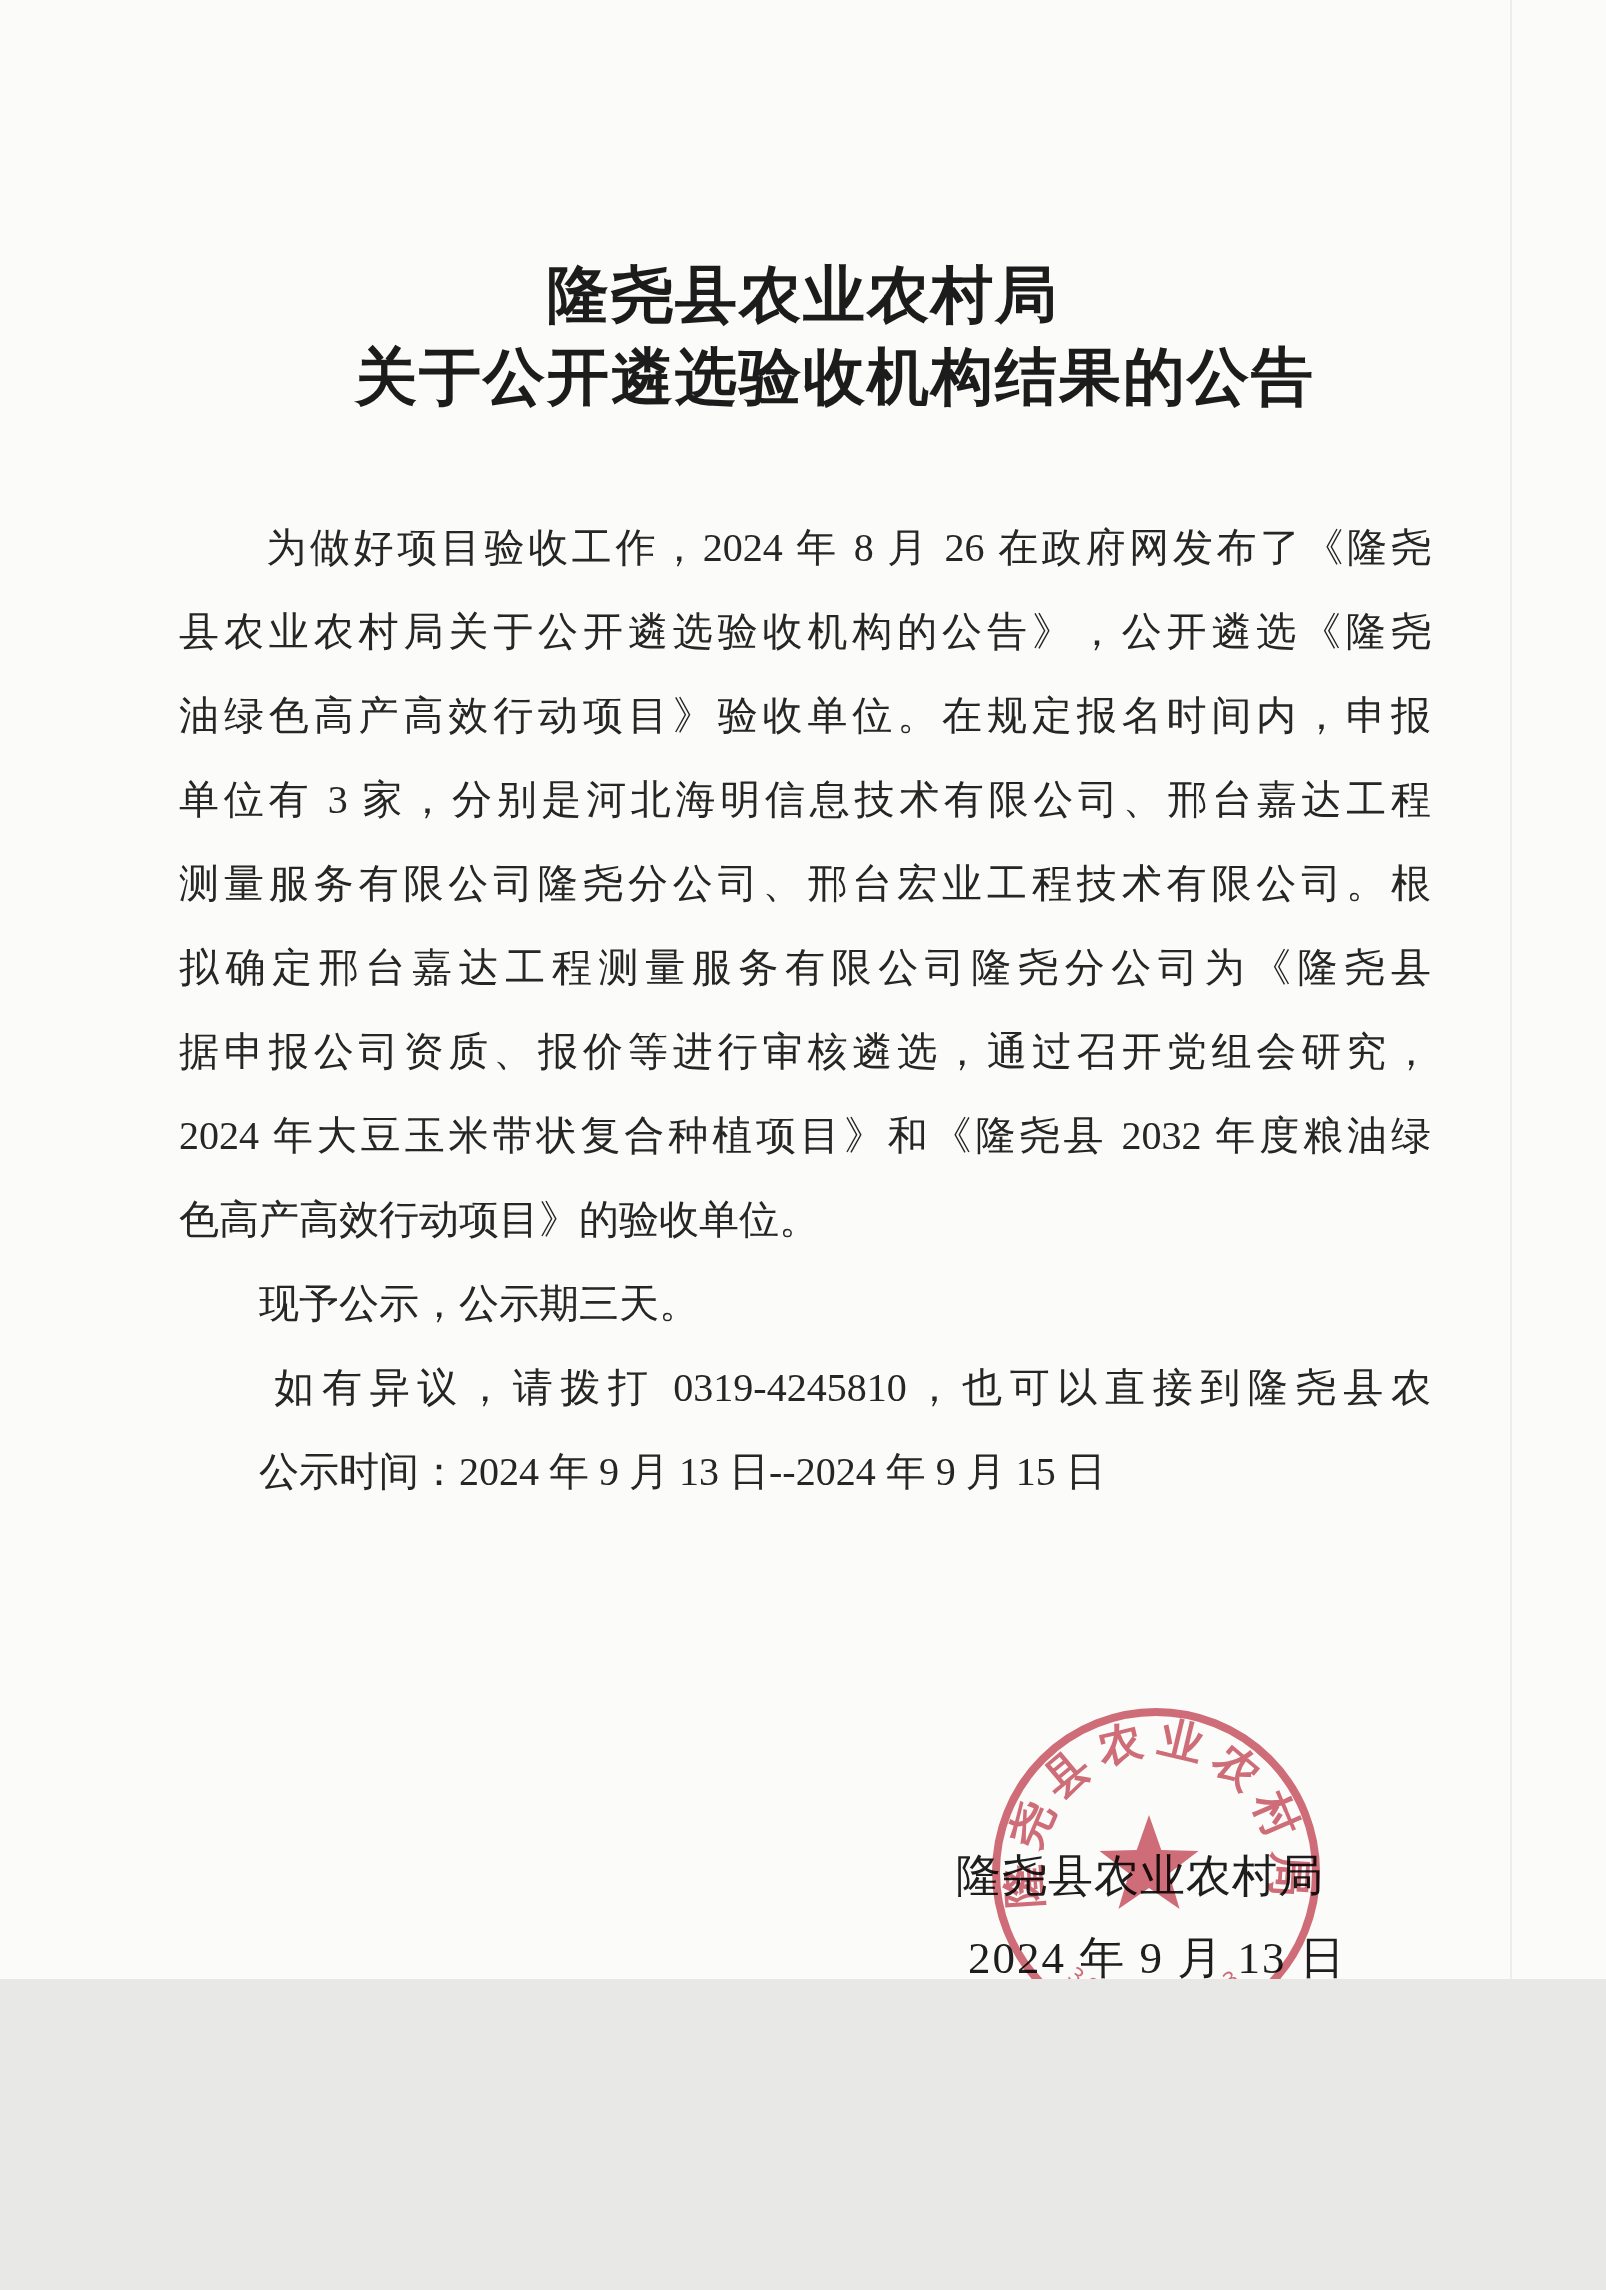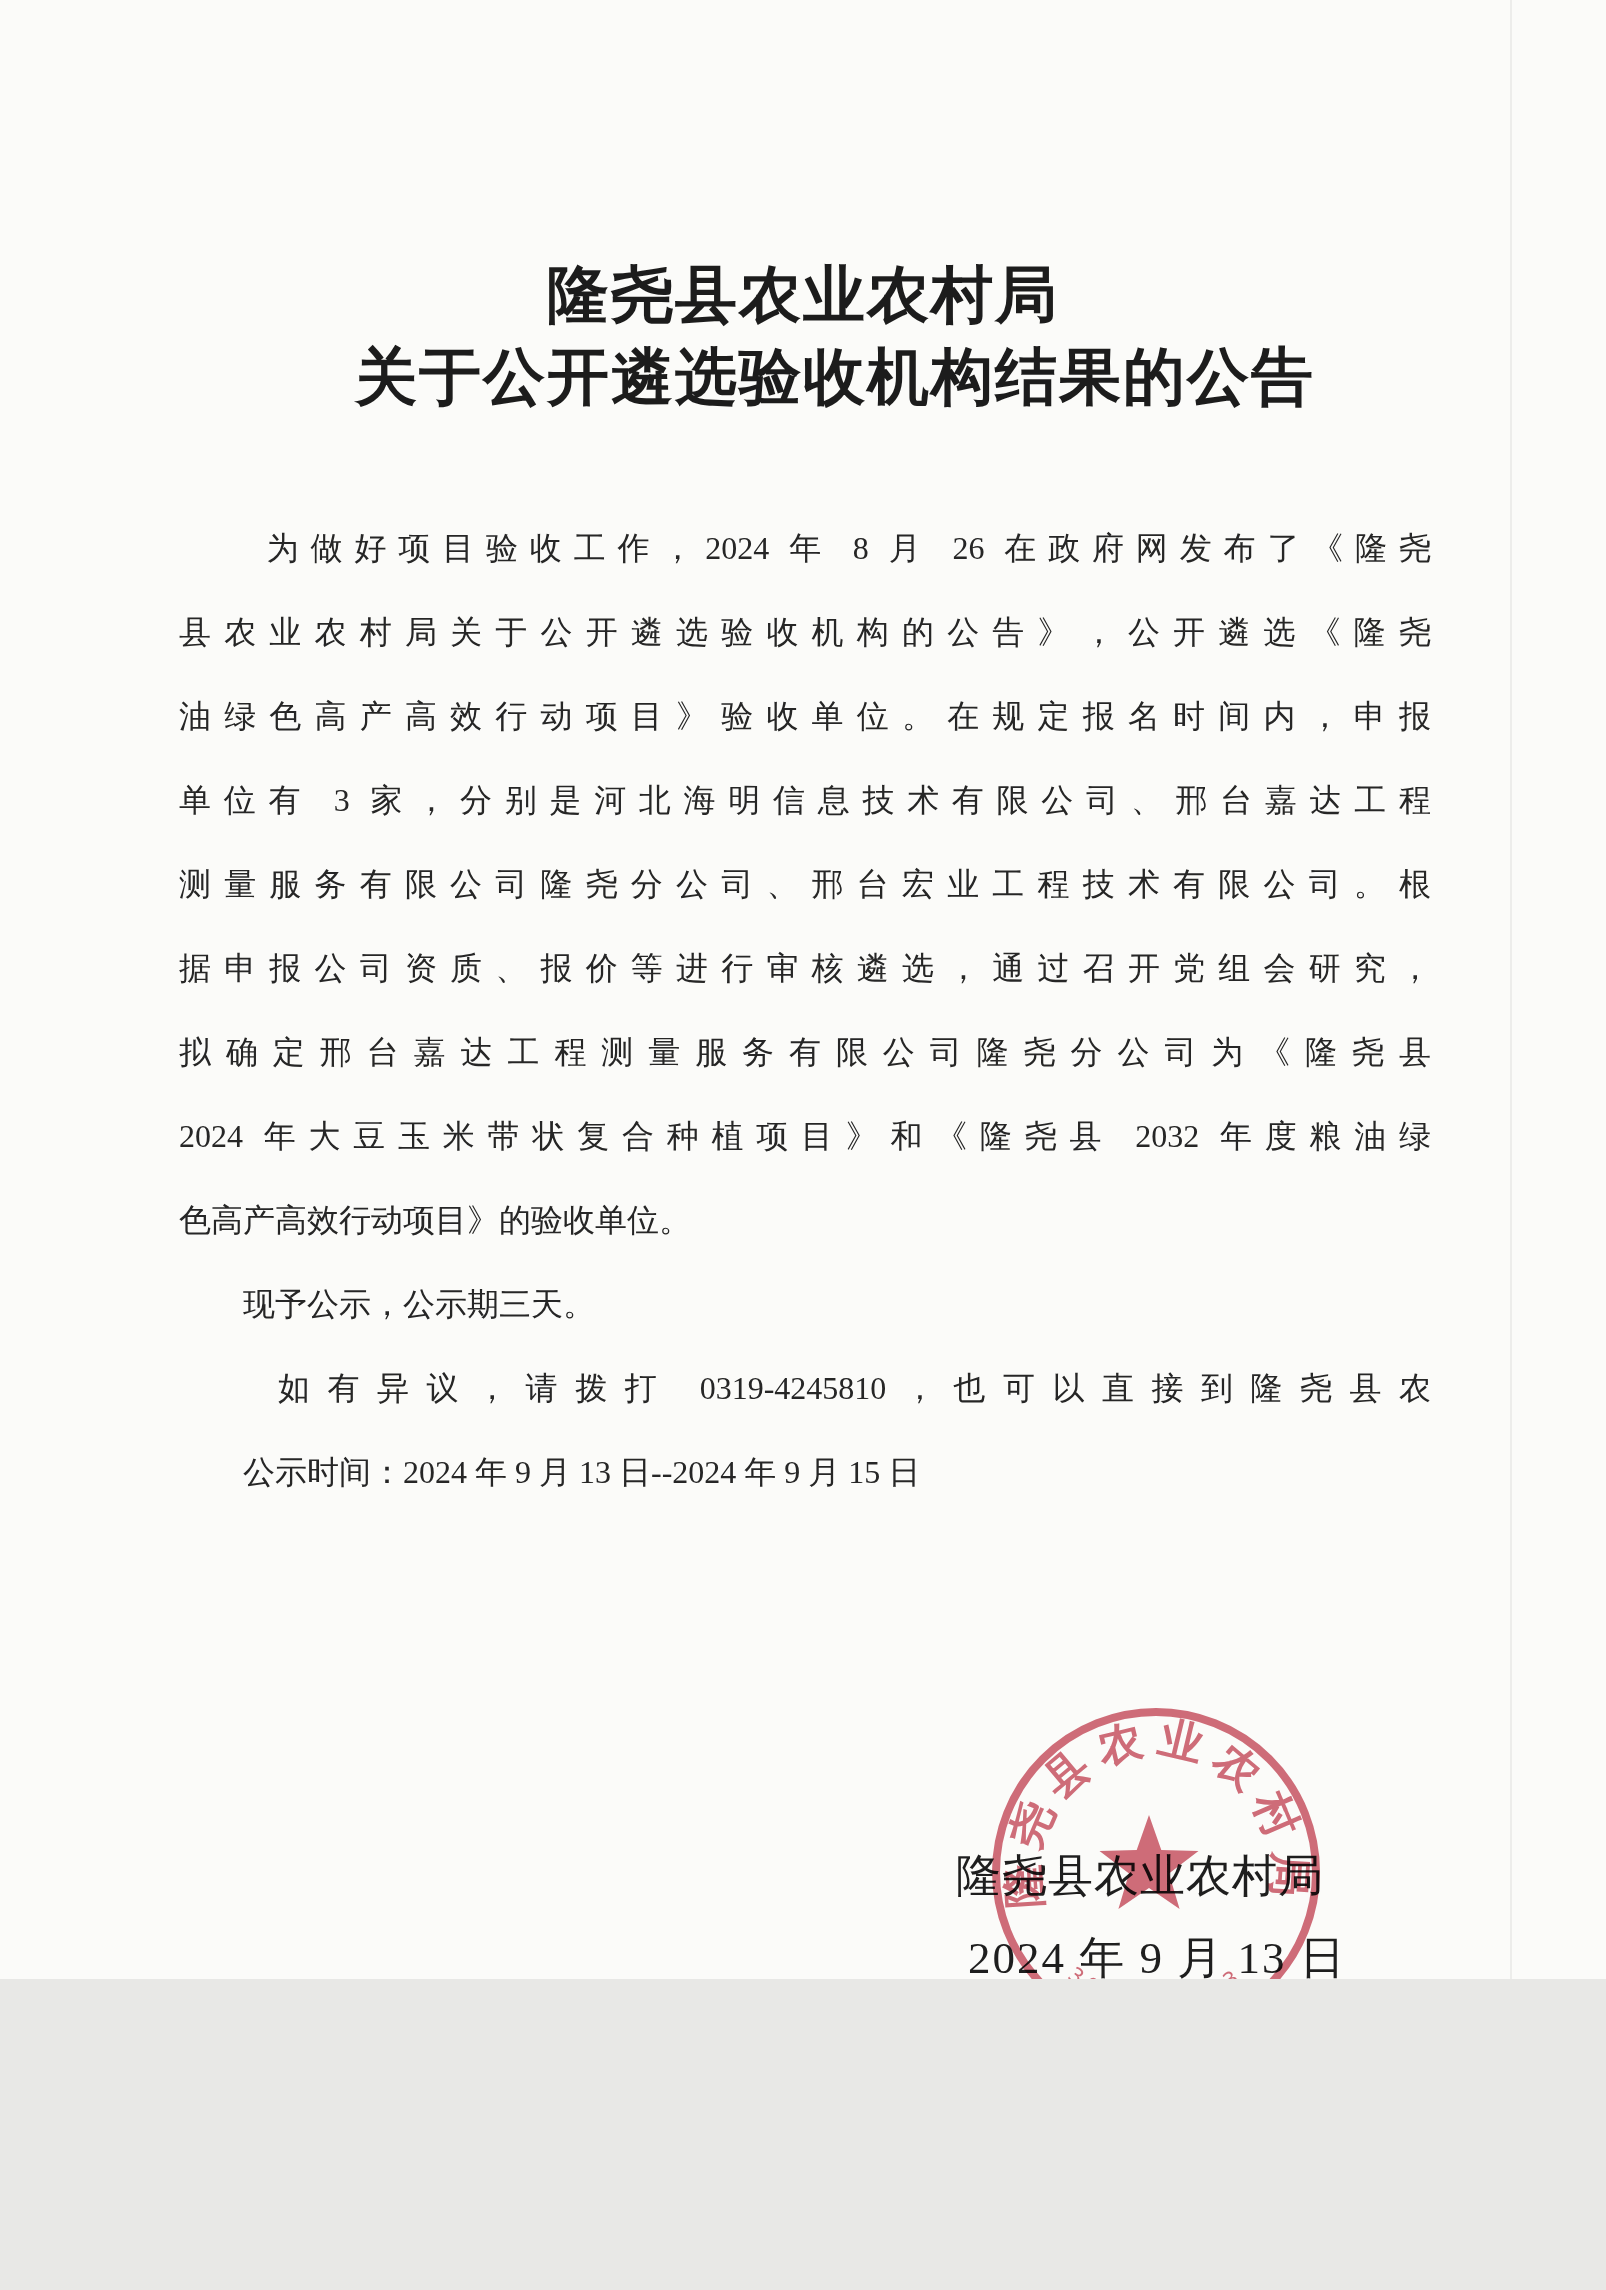--- a/index.html
+++ b/index.html
@@ -19,21 +19,21 @@
   .doc-title{
     position:absolute;left:0;width:1606px;text-align:center;
     font-weight:700;font-size:62px;line-height:70px;color:#1c1c1c;
     letter-spacing:2px;white-space:nowrap;
   }
   .doc-title.l1{top:260px;}
   .doc-title.l2{top:342px;padding-left:32px;}
 
   .body-text{
     position:absolute;left:179px;top:506px;width:1252px;
-    font-size:32px;color:#262626;
+    font-size:40px;color:#262626;
   }
   .bline{
     height:84px;line-height:84px;white-space:nowrap;
     overflow:visible;
   }
   .bline.just{
     white-space:normal;
     text-align:justify;
     text-align-last:justify;
     -moz-text-align-last:justify;
@@ -64,22 +64,22 @@
 
   <div class="doc-title l1">隆尧县农业农村局</div>
   <div class="doc-title l2">关于公开遴选验收机构结果的公告</div>
 
   <div class="body-text">
       <div class="bline just">　　为做好项目验收工作，2024 年 8 月 26 在政府网发布了《隆尧</div>
       <div class="bline just">县农业农村局关于公开遴选验收机构的公告》，公开遴选《隆尧</div>
       <div class="bline just">油绿色高产高效行动项目》验收单位。在规定报名时间内，申报</div>
       <div class="bline just">单位有 3 家，分别是河北海明信息技术有限公司、邢台嘉达工程</div>
       <div class="bline just">测量服务有限公司隆尧分公司、邢台宏业工程技术有限公司。根</div>
+      <div class="bline just">拟确定邢台嘉达工程测量服务有限公司隆尧分公司为《隆尧县</div>
       <div class="bline just">据申报公司资质、报价等进行审核遴选，通过召开党组会研究，</div>
-      <div class="bline just">拟确定邢台嘉达工程测量服务有限公司隆尧分公司为《隆尧县</div>
       <div class="bline just">2024 年大豆玉米带状复合种植项目》和《隆尧县 2032 年度粮油绿</div>
       <div class="bline">色高产高效行动项目》的验收单位。</div>
       <div class="bline">　　现予公示，公示期三天。</div>
       <div class="bline just">　　如有异议，请拨打 0319-4245810，也可以直接到隆尧县农</div>
       <div class="bline">　　公示时间：2024 年 9 月 13 日--2024 年 9 月 15 日</div>
     </div>
 
   <div class="sig org">隆尧县农业农村局</div>
   <div class="sig date">2024 年 9 月 13 日</div>
 

